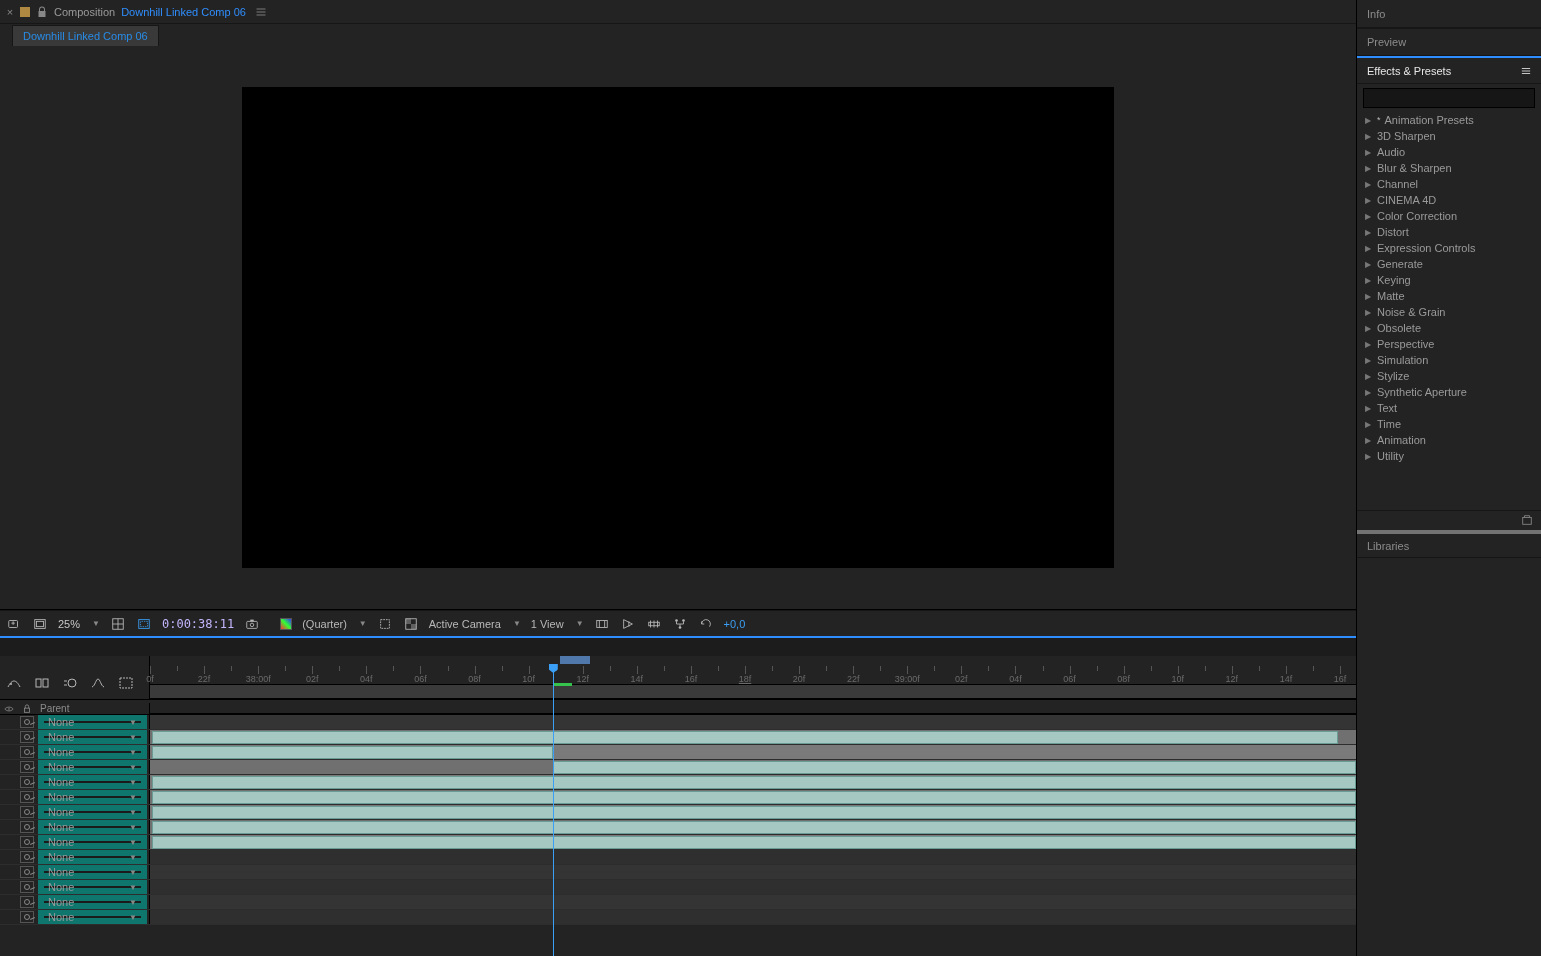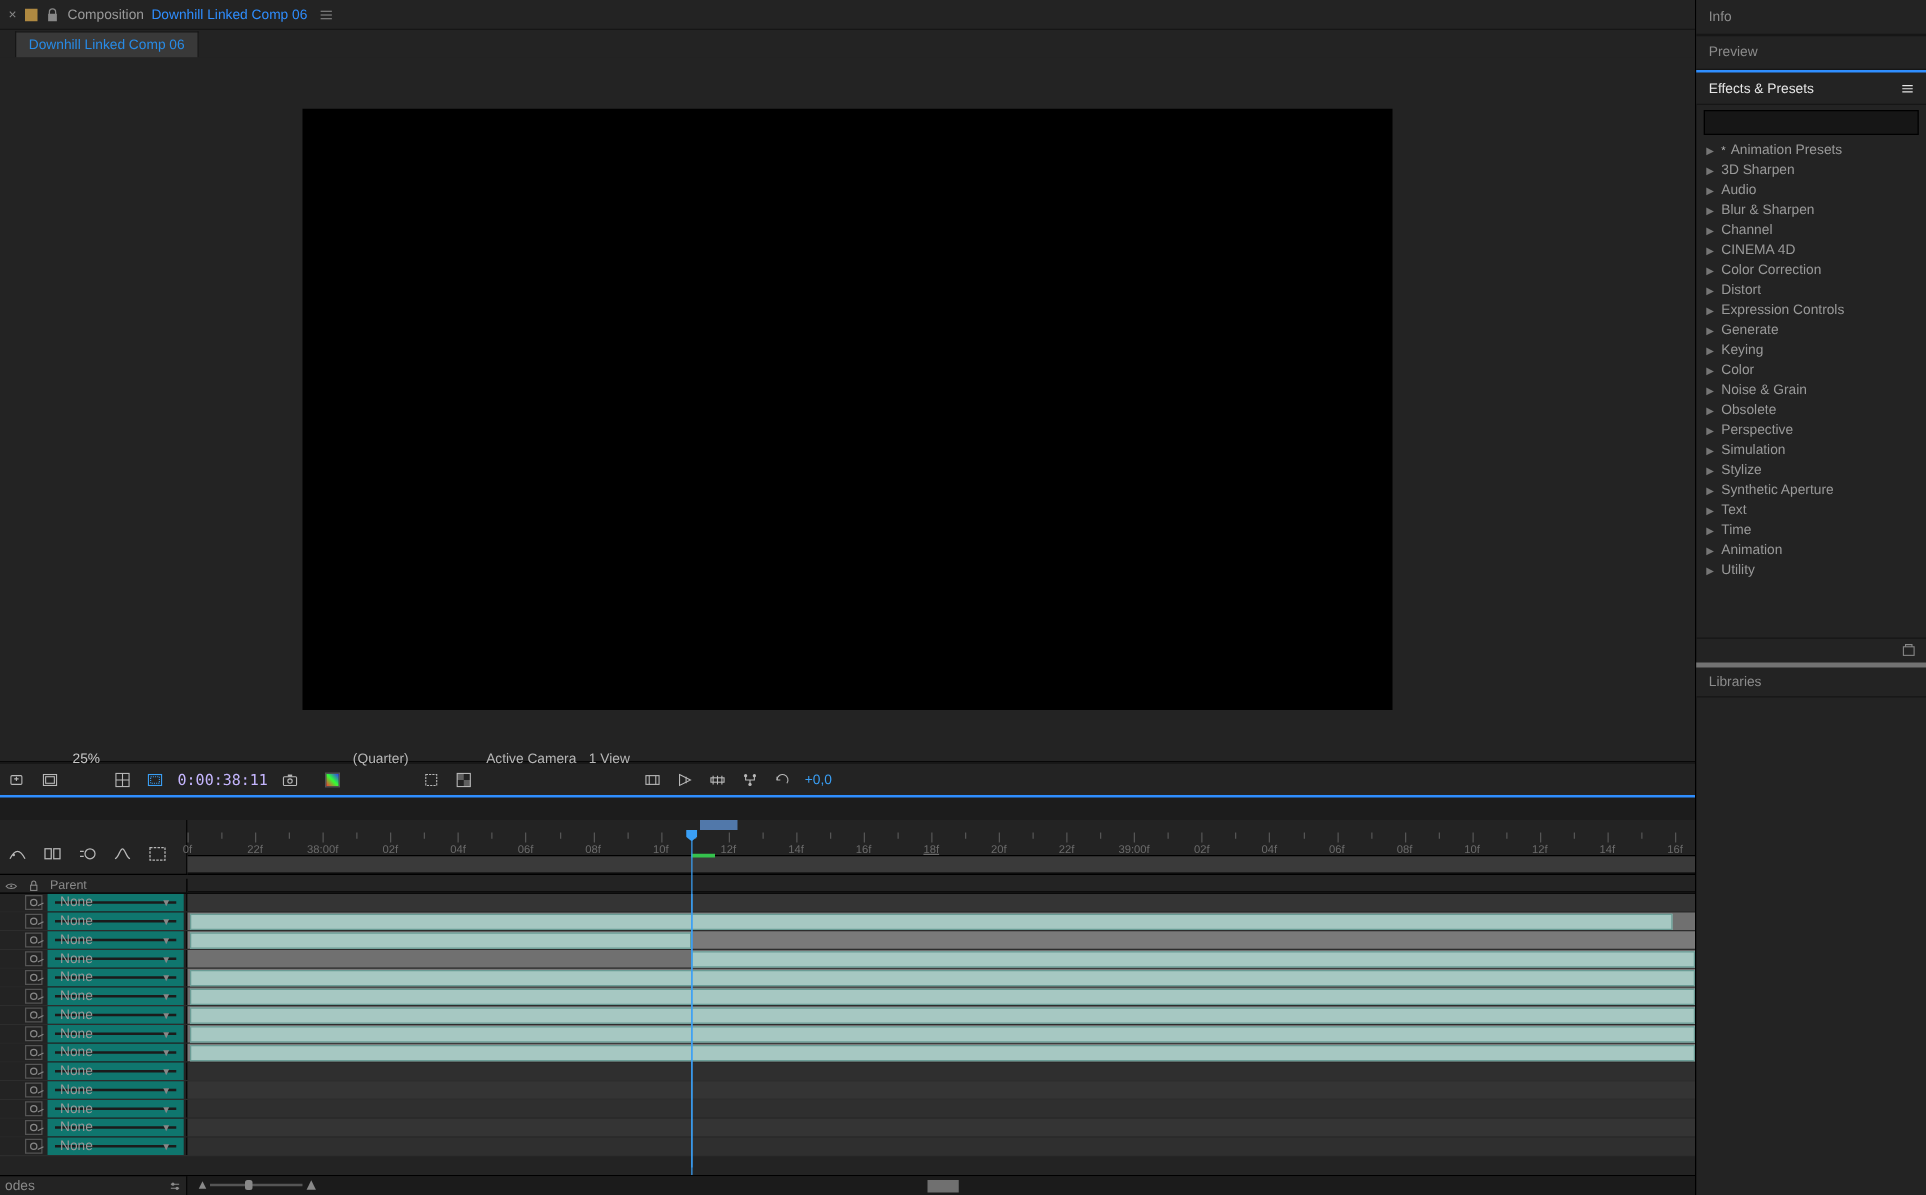--- a/index.html
+++ b/index.html
@@ -18,21 +18,21 @@
   .t-menu  { width:18px; height:18px; display:flex; align-items:center; justify-content:center; color:#9a9a9a; }
 
   .comp-tabrow { height:22px; background:#232323; display:flex; align-items:flex-end; padding:0 12px; }
   .comp-tab { padding:4px 10px 4px 10px; background:#393939; color:#288be6; border:1px solid #161616; border-bottom:none;font-size:11px; }
 
   .viewer { flex:1; background:#232323; display:flex; align-items:center; justify-content:center; padding:4px; border-bottom:1px solid #000;}
   .canvas { width:872px; height:481px; background:#000; }
 
   
   .vbar { height:26px; background:#232323; display:flex; align-items:center; gap:10px; padding:0 6px; border-top:1px solid #161616; font-size:11px; color:#b8b8b8;}
-  .vbar .ctrl { display:flex; align-items:center; gap:24px;flex-direction:column; }
+  .vbar .ctrl { display:flex; align-items:center; gap:10px; }
   .vbar .ico { width:16px; height:16px; display:flex; align-items:center; justify-content:center; color:#b8b8b8; }
   .vbar .zoom { color:#c7c7c7; }
   .vbar .caret { font-size:8px; color:#888; padding-left:2px;}
   .vbar .tcode { font-family:monospace; color:#c4b5fd; font-size:12px;}
   .vbar .swatch{ width:12px;height:12px;display:inline-block; border:1px solid #555;}
   .vbar .sep { width:0px; }
 
   
   .side-head { height:28px; padding:0 10px; display:flex; align-items:center; color:#8c8c8c; background:#232323; border-bottom:1px solid #161616;}
   .side-head.bright { color:#e6e6e6; border-top:2px solid #2f8eff; justify-content:space-between;}
@@ -562,45 +562,20 @@
               <div class="parent-sel">
                 <span>None</span>
                 <span class="caret">▼</span>
               </div>
             </div>
             <div class="tl-row-right even"></div>
           </div>
           <div style="position: absolute; top: 0px; bottom: 0px; width: 1px; background: rgb(58, 159, 245); left: calc(33.4% + 99.9px); pointer-events: none;"></div>
         </div>
 
-      <div class="tl-foot">
-        <div class="tl-foot-left">
-          <span style="margin-right:auto;">odes</span>
-          <span>
-              <svg viewBox="0 0 12 12" width="10" height="10">
-                <path d="M2 4h8M2 8h8" stroke="currentColor"></path>
-                <circle cx="4" cy="4" r="1.5" fill="currentColor"></circle>
-                <circle cx="8" cy="8" r="1.5" fill="currentColor"></circle>
-              </svg>
-            </span>
-        </div>
-        <div class="tl-foot-right">
-          <div class="zoom-slider">
-            <svg width="8" height="8" style="position:absolute;left:-2px;top:-1px" viewBox="0 0 8 8">
-                <path d="M1 7l3-6 3 6z" fill="#888"></path>
-              </svg>
-            <div class="zoom-track"></div>
-            <div class="zoom-thumb" id="zoom-thumb" style="left: 40%;"></div>
-            <svg width="10" height="10" style="position:absolute;right:-4px;top:-2px" viewBox="0 0 8 8">
-                <path d="M1 7l3-6 3 6z" fill="#888"></path>
-              </svg>
-          </div>
-          <div class="scrollthumb" id="scrollthumb" style="left: calc(40% + 110px); width: 2%;"></div>
-        </div>
-      </div>
     </div>
 
   </div>
 
   <div class="side-col">
     <div class="side-head">Info</div>
     <div class="side-head" style="border-top:1px solid #161616;">Preview</div>
     <div class="side-head bright">
       <span>Effects &amp; Presets</span>
       <span>
@@ -661,21 +636,21 @@
         <div class="eff-item">
           <span class="tri">▶</span>
           <span>Generate</span>
         </div>
         <div class="eff-item">
           <span class="tri">▶</span>
           <span>Keying</span>
         </div>
         <div class="eff-item">
           <span class="tri">▶</span>
-          <span>Color</span>
+          <span>Matte</span>
         </div>
         <div class="eff-item">
           <span class="tri">▶</span>
           <span>Noise &amp; Grain</span>
         </div>
         <div class="eff-item">
           <span class="tri">▶</span>
           <span>Obsolete</span>
         </div>
         <div class="eff-item">

